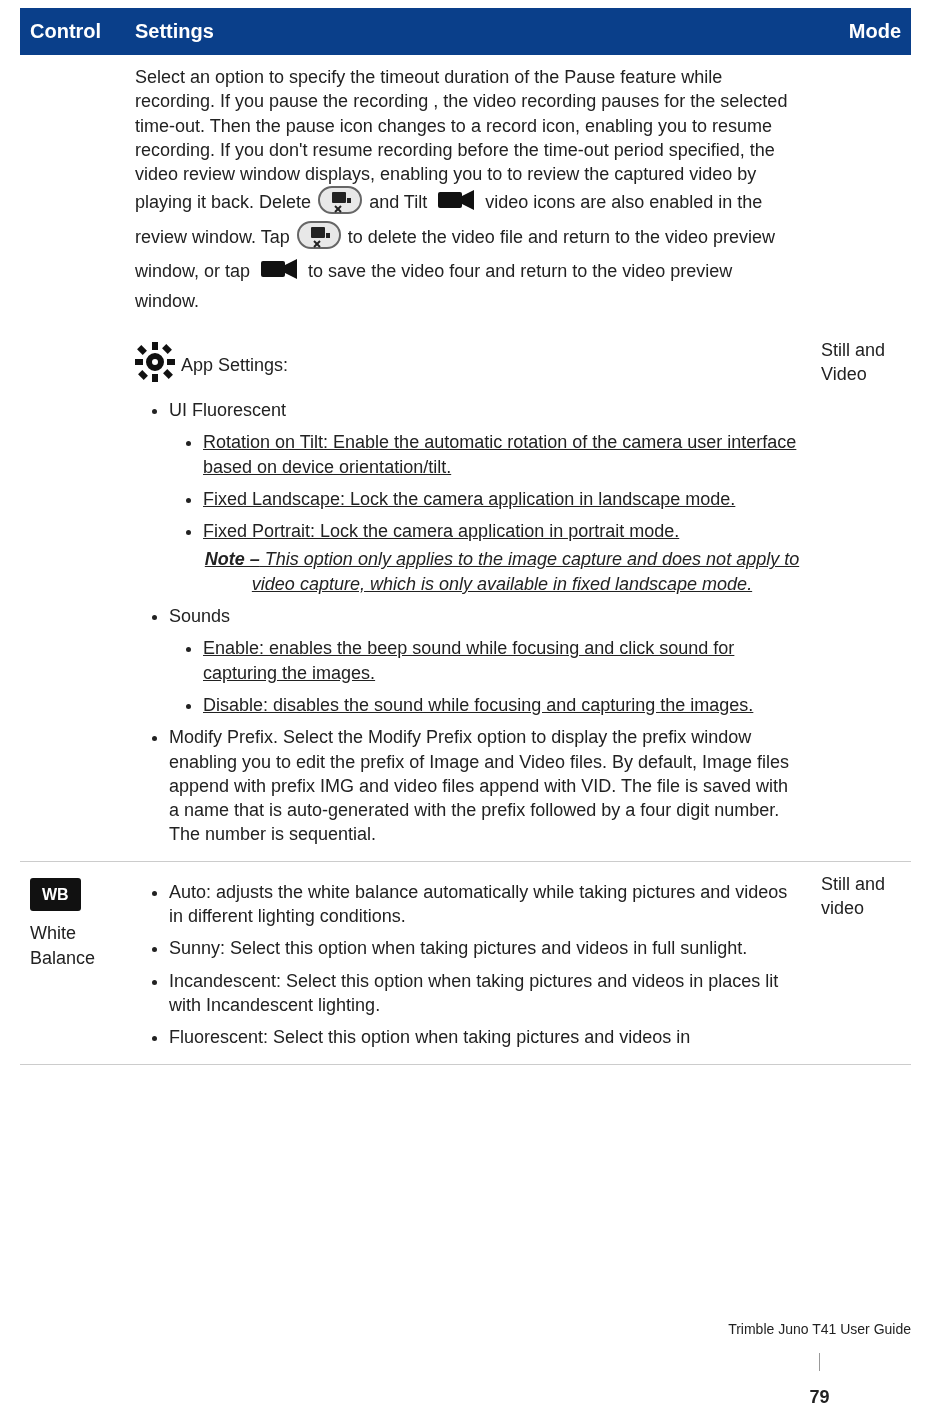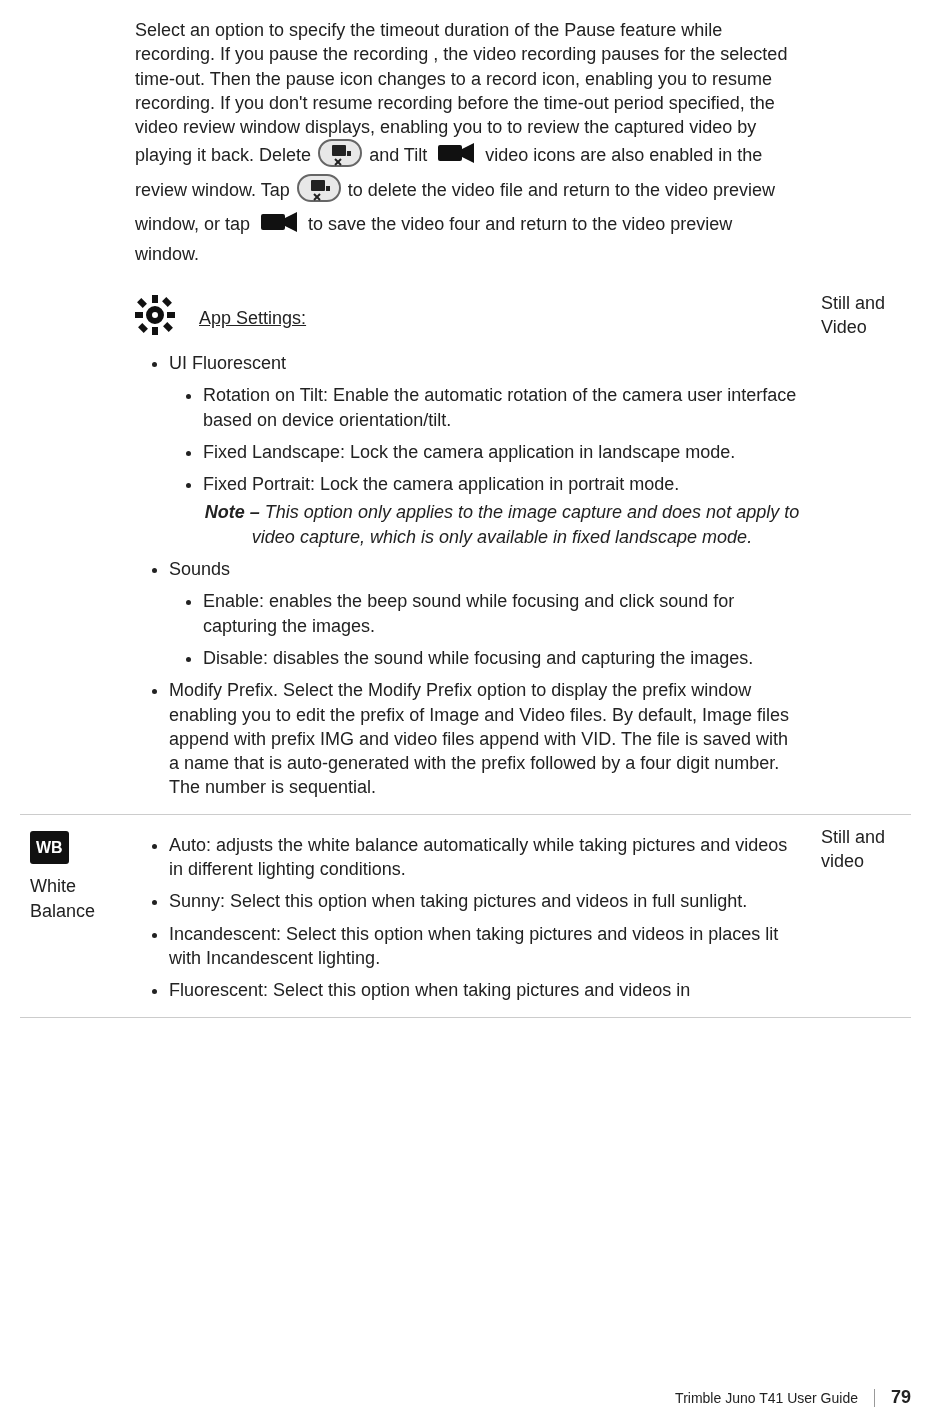--- a/index.html
+++ b/index.html
@@ -8,46 +8,51 @@
   .chapter-head { font-size: 14px; color: #333; margin-bottom: 36px; }
   table.maintbl { width: 100%; border-collapse: collapse; table-layout: fixed; }
   table.maintbl col.c1 { width: 105px; }
   table.maintbl col.c2 { width: auto; }
   table.maintbl col.c3 { width: 100px; }
   .hdr-row td { background: #0a3f8a; color: #fff; font-weight: 700; padding: 12px 10px; font-size: 20px; }
   .body-row td { vertical-align: top; padding: 10px 10px 14px 10px; font-size: 18px; line-height: 1.35; border-bottom: 1px solid #ccc; }
   .body-row:last-of-type td { border-bottom: 1px solid #ccc; }
   ul.lvl1 { list-style: disc; padding-left: 34px; margin-top: 10px; }
   ul.lvl1 > li { margin-top: 8px; }
-  ul.lvl2 { list-style: disc; padding-left: 34px; margin-top: 0; }
+  ul.lvl2 { list-style: disc; padding-left: 34px; margin-top: 0; text-decoration: underline; }
   ul.lvl2 > li { margin-top: 8px; }
   .note { font-style: italic; margin-top: 4px; text-align: center; }
   .note .note-label { font-weight: 700; font-style: italic; }
   .icon-inline { display: inline-block; vertical-align: middle; margin: 0 2px; }
-  .app-settings-line { display: flex; align-items: center; gap: 24px; margin-top: 4px; text-decoration: underline; }
+  .app-settings-line { display: flex; align-items: center; gap: 6px; margin-top: 4px; }
   .wb-block { margin-top: 6px; }
-  .wb-text { display:inline-block; background:#111; color:#fff; font-weight:700; font-size:16px; padding:6px 6px; border-radius:3px; margin-bottom:6px; }
+  .wb-text { display:inline-block; background:#111; color:#fff; font-weight:700; font-size:16px; padding:6px 12px; border-radius:3px; margin-bottom:6px; }
   .ctrl-label { display:block; margin-top:4px; }
-  .footer { position: absolute; bottom: 20px; right: 20px; font-size: 14px; display:flex; align-items:center; gap:16px; }
+  .footer { position: absolute; bottom: 20px; right: 20px; font-size: 14px; display:flex; align-items:center; gap:16px;flex-direction:column; }
   .footer .sep { width:1px; height:18px; background:#999; }
   .footer .pg { font-weight:700; font-size:18px; }
 </style>
 </head>
 <body>
 <div class="page">
 
 
 <table class="maintbl">
   <colgroup>
         <col class="c1">
         <col class="c2">
         <col class="c3">
       </colgroup>
 
   <tbody>
+        <tr class="hdr-row">
+    <td>Control</td>
+    <td>Settings</td>
+    <td style="text-align:right;">Mode</td>
+  </tr>
 
   <tr class="body-row" style="border-bottom:none;">
     <td style="border-bottom:none;"></td>
     <td style="border-bottom:none;">
       <span>Select an option to specify the timeout duration of the Pause feature while recording. If you pause the recording , the video recording pauses for the selected time-out. Then the pause icon changes to a record icon, enabling you to resume recording. If you don't resume recording before the time-out period specified, the video review window displays, enabling you to to review the captured video by playing it back. Delete </span>
       
       <span class="icon-inline">
         <svg width="44" height="28" viewBox="0 0 44 28">
           <rect x="1" y="1" width="42" height="26" rx="13" ry="13" fill="#e8e8e8" stroke="#666" stroke-width="2"></rect>
           <rect x="14" y="6" width="14" height="11" fill="#222" rx="1"></rect>

